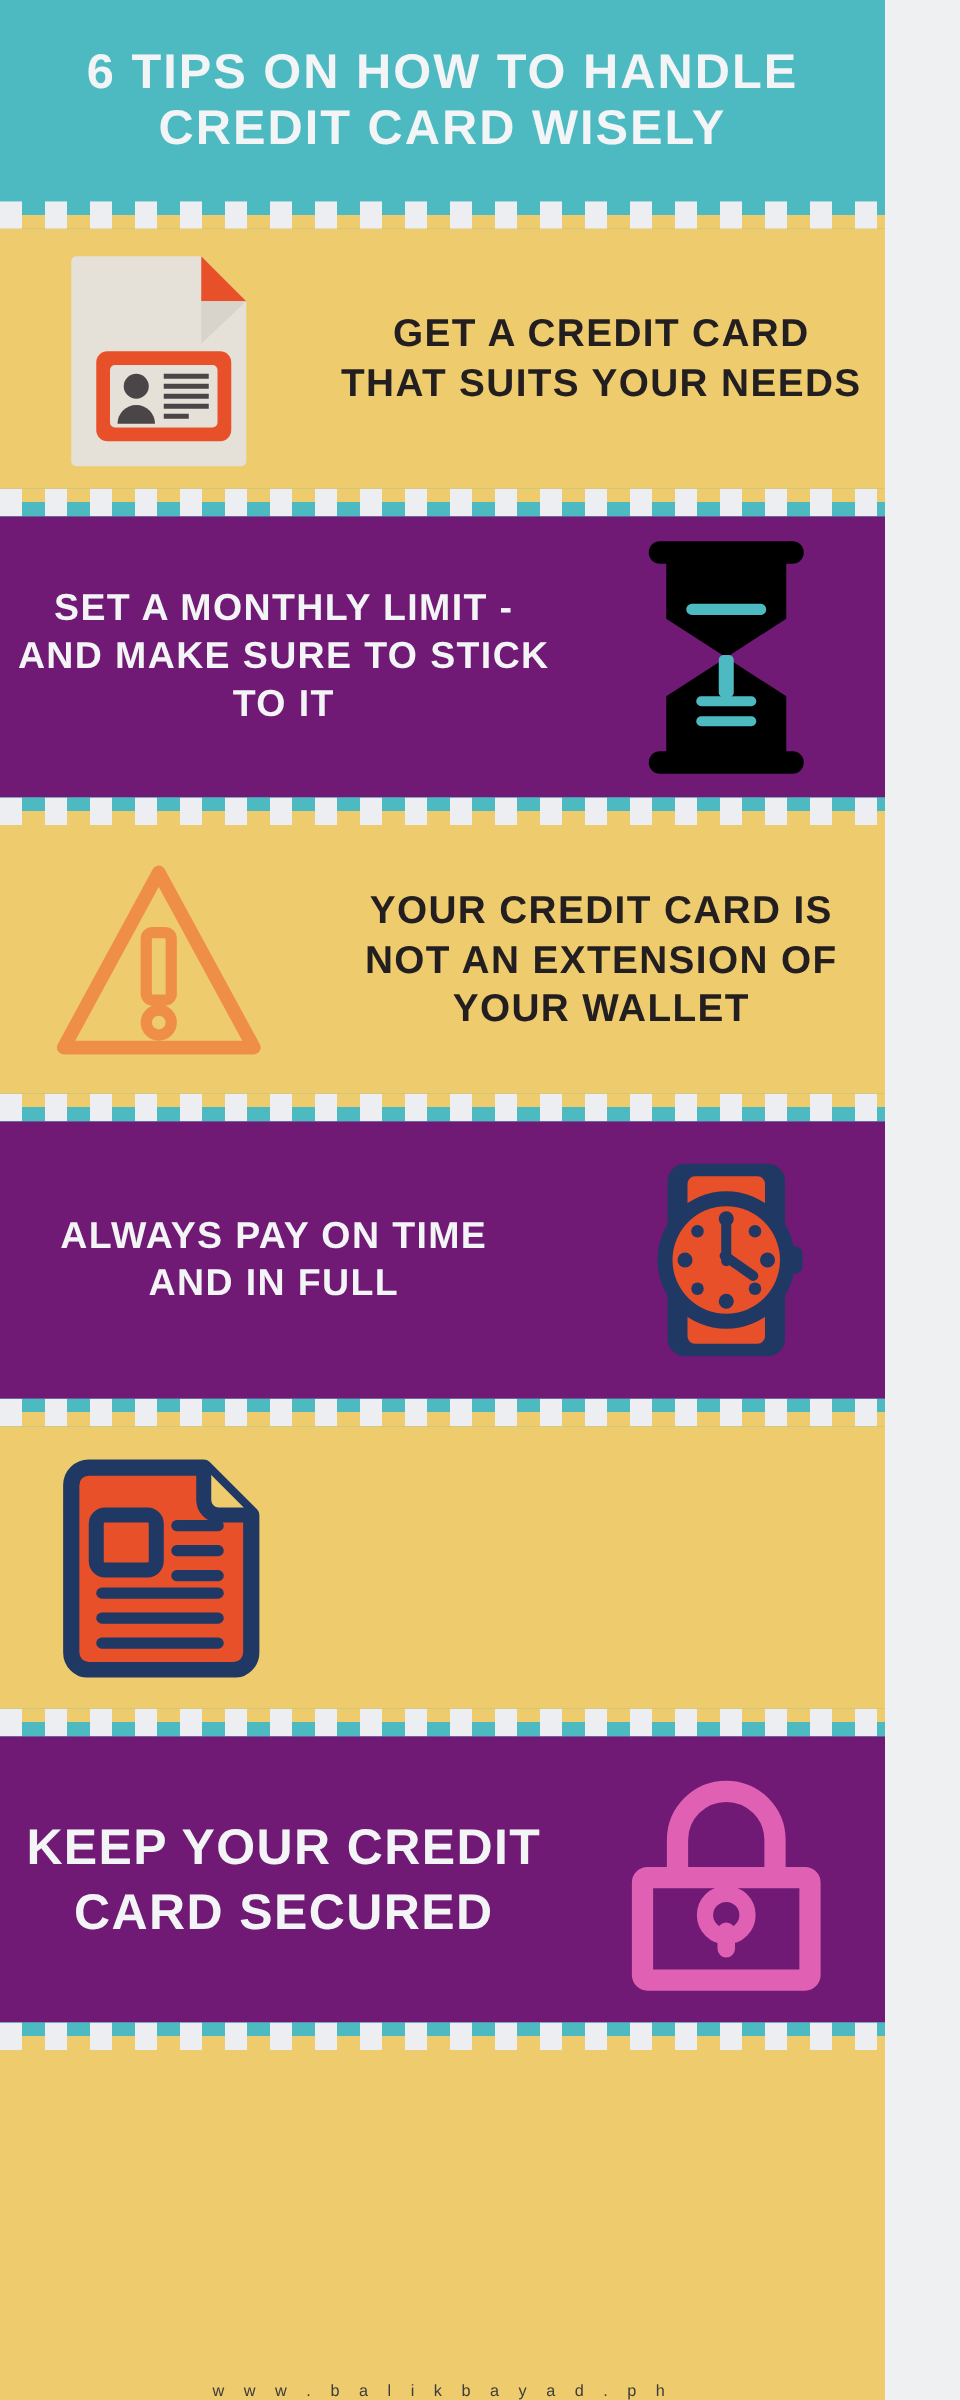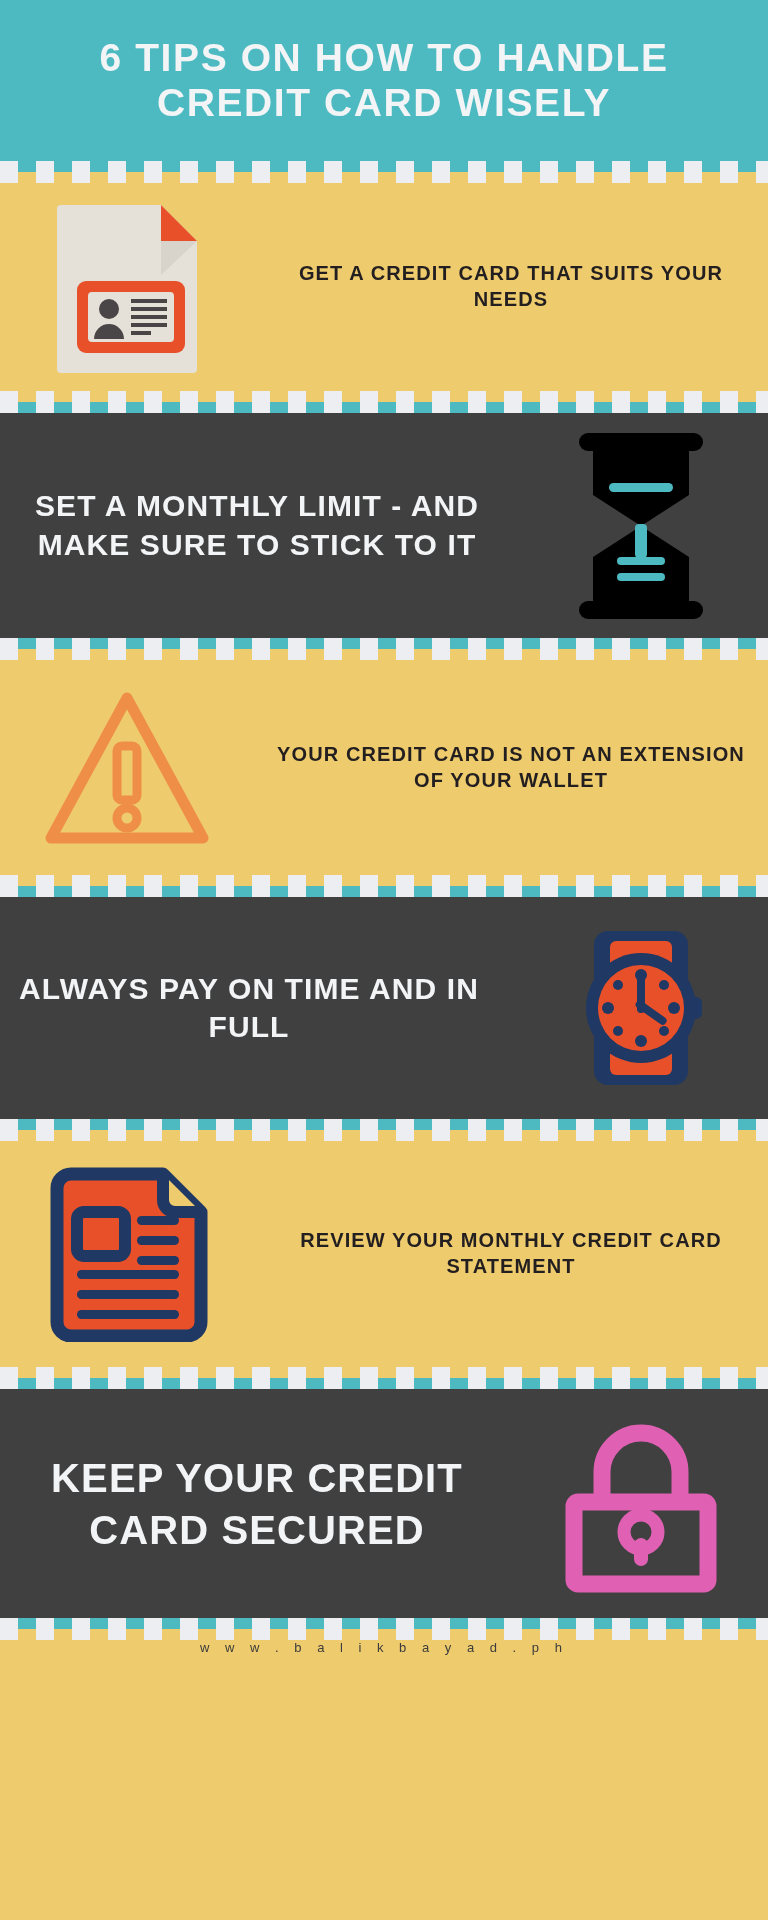--- a/index.html
+++ b/index.html
@@ -4,21 +4,21 @@
 <style>
   * { margin:0; padding:0; box-sizing:border-box; }
   html,body { width:768px; height:1920px; }
   body {
     font-family:"Liberation Sans", sans-serif;
     background:#eef0f2;
     overflow:hidden;
   }
   .infographic {
     position:relative;
-    width:768px;
+    width:708px;
     height:1920px;
     background:#4dbac2;
     display:flex;
     flex-direction:column;
   }
 
   
   .dash-strip {
     position:relative;
     height:22px;
@@ -63,40 +63,40 @@
     font-family:"Liberation Sans", sans-serif;
   }
 
   
   .tip {
     display:flex;
     align-items:center;
     width:100%;
   }
   .tip.yellow { background:#eecb6d; }
-  .tip.teal   { background:#404040; }
+  .tip.teal   { background:#701a75; }
 
   .tip .icon-cell {
     flex:0 0 254px;
     display:flex;
     align-items:center;
     justify-content:center;
   }
   .tip .text-cell {
     flex:1 1 auto;
     display:flex;
     align-items:center;
     justify-content:center;
     padding:0 14px;
   }
   .tip .tip-text {
     text-align:center;
     font-weight:700;
     text-transform:uppercase;
-    font-size:20px;
+    font-size:31px;
     line-height:1.28;
     letter-spacing:1.1px;
   }
   .tip.yellow .tip-text { color:#231f20; }
   .tip.teal   .tip-text { color:#f2f4f6; }
 
   
   .row1 { flex:0 0 208px; }
   .row2 { flex:0 0 225px; }
   .row3 { flex:0 0 215px; }
@@ -114,21 +114,21 @@
   .tip.row2 .tip-text,
   .tip.row4 .tip-text,
   .tip.row6 .tip-text { font-size:30px; }
   .tip.row6 .tip-text { font-size:40px; line-height:1.3; }
 
   
   .footer {
     background:#eecb6d;
     flex:1 1 auto;
     display:flex;
-    align-items:flex-start;
+    align-items:flex-end;
     justify-content:center;
   }
   .footer .url {
     color:#3c3c3c;
     font-size:13px;
     letter-spacing:6px;
     font-weight:400;
     font-family:"Liberation Sans", sans-serif;
   }
 
@@ -266,23 +266,20 @@
           <rect x="38" y="46" width="48" height="44" rx="7" fill="none" stroke="#1f3864" stroke-width="12"></rect>
           <rect x="98" y="50" width="42" height="9" rx="4.5" fill="#1f3864"></rect>
           <rect x="98" y="70" width="42" height="9" rx="4.5" fill="#1f3864"></rect>
           <rect x="98" y="90" width="42" height="9" rx="4.5" fill="#1f3864"></rect>
           <rect x="38" y="104" width="102" height="9" rx="4.5" fill="#1f3864"></rect>
           <rect x="38" y="124" width="102" height="9" rx="4.5" fill="#1f3864"></rect>
           <rect x="38" y="144" width="102" height="9" rx="4.5" fill="#1f3864"></rect>
         </svg>
       </span>
     </div>
-    <div class="text-cell">
-      <div class="tip-text">REVIEW YOUR MONTHLY CREDIT CARD STATEMENT</div>
-    </div>
   </div>
 
   <div class="dash-strip half-yellow-teal">
     <div class="dashes"></div>
   </div>
 
   <div class="tip teal row6">
     <div class="icon-cell">
       <span>
         <svg width="166" height="180" viewBox="0 0 166 180">

